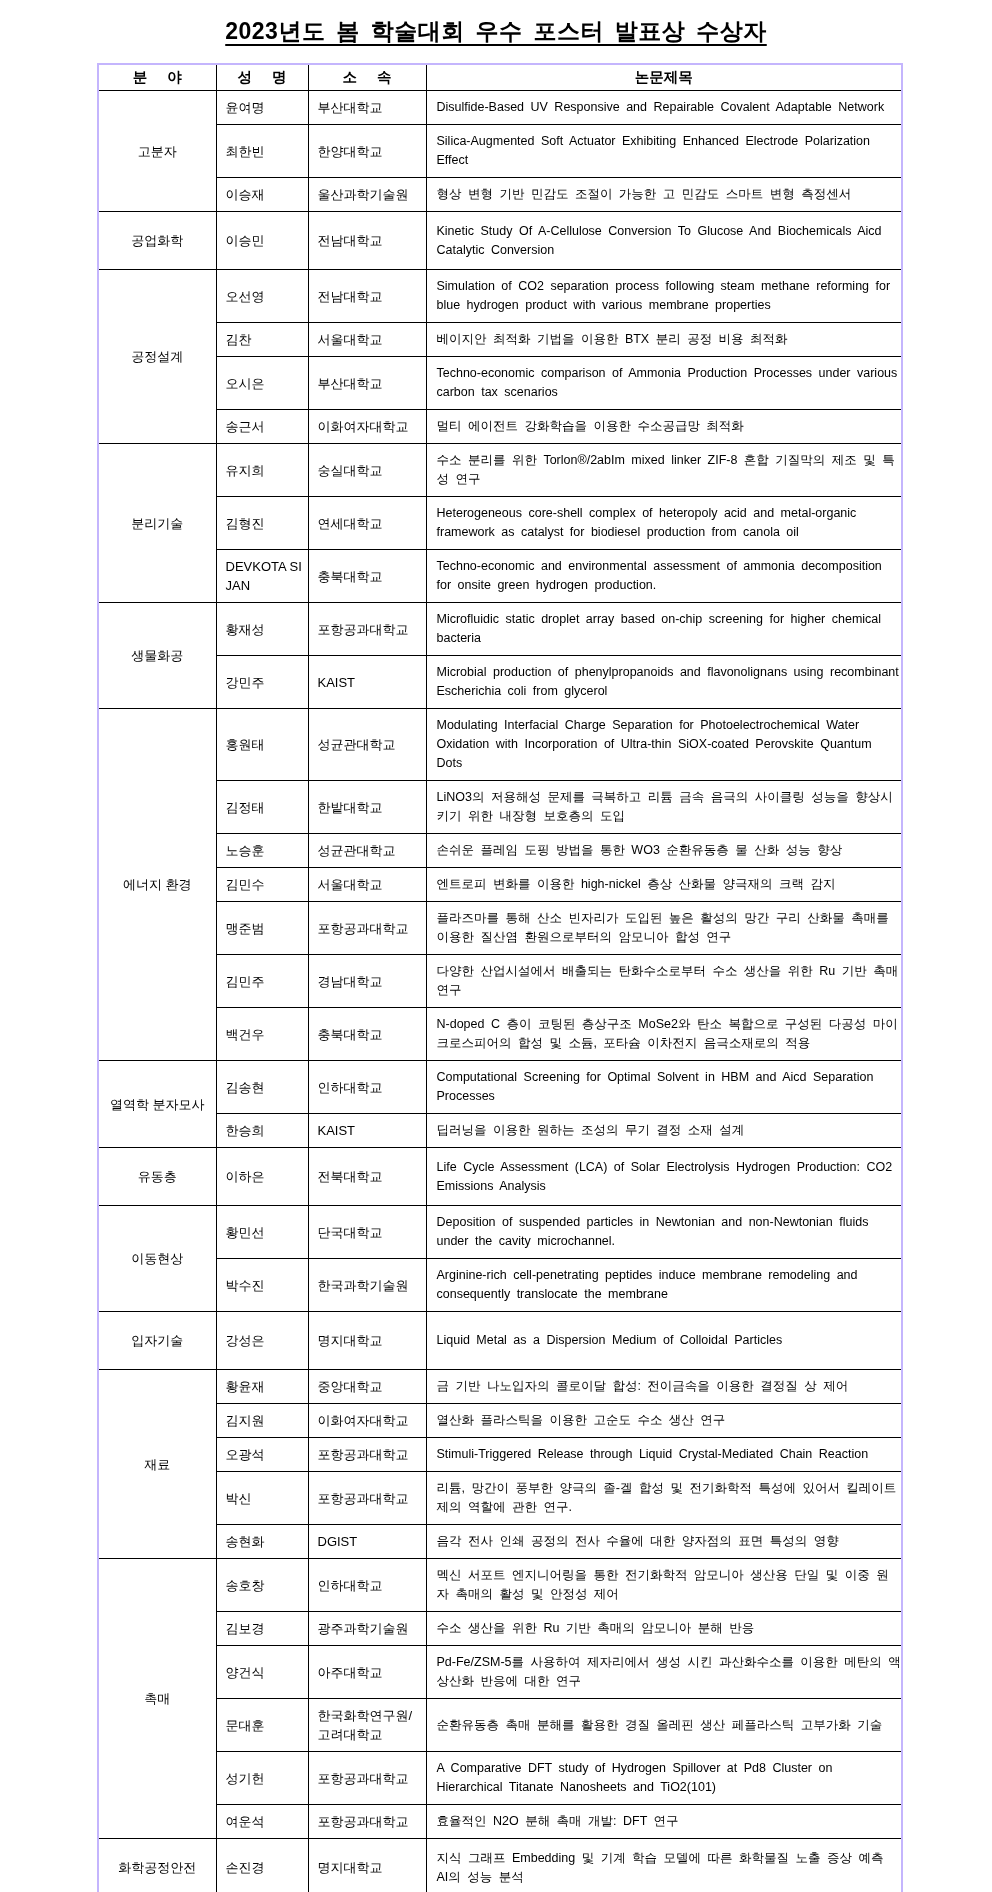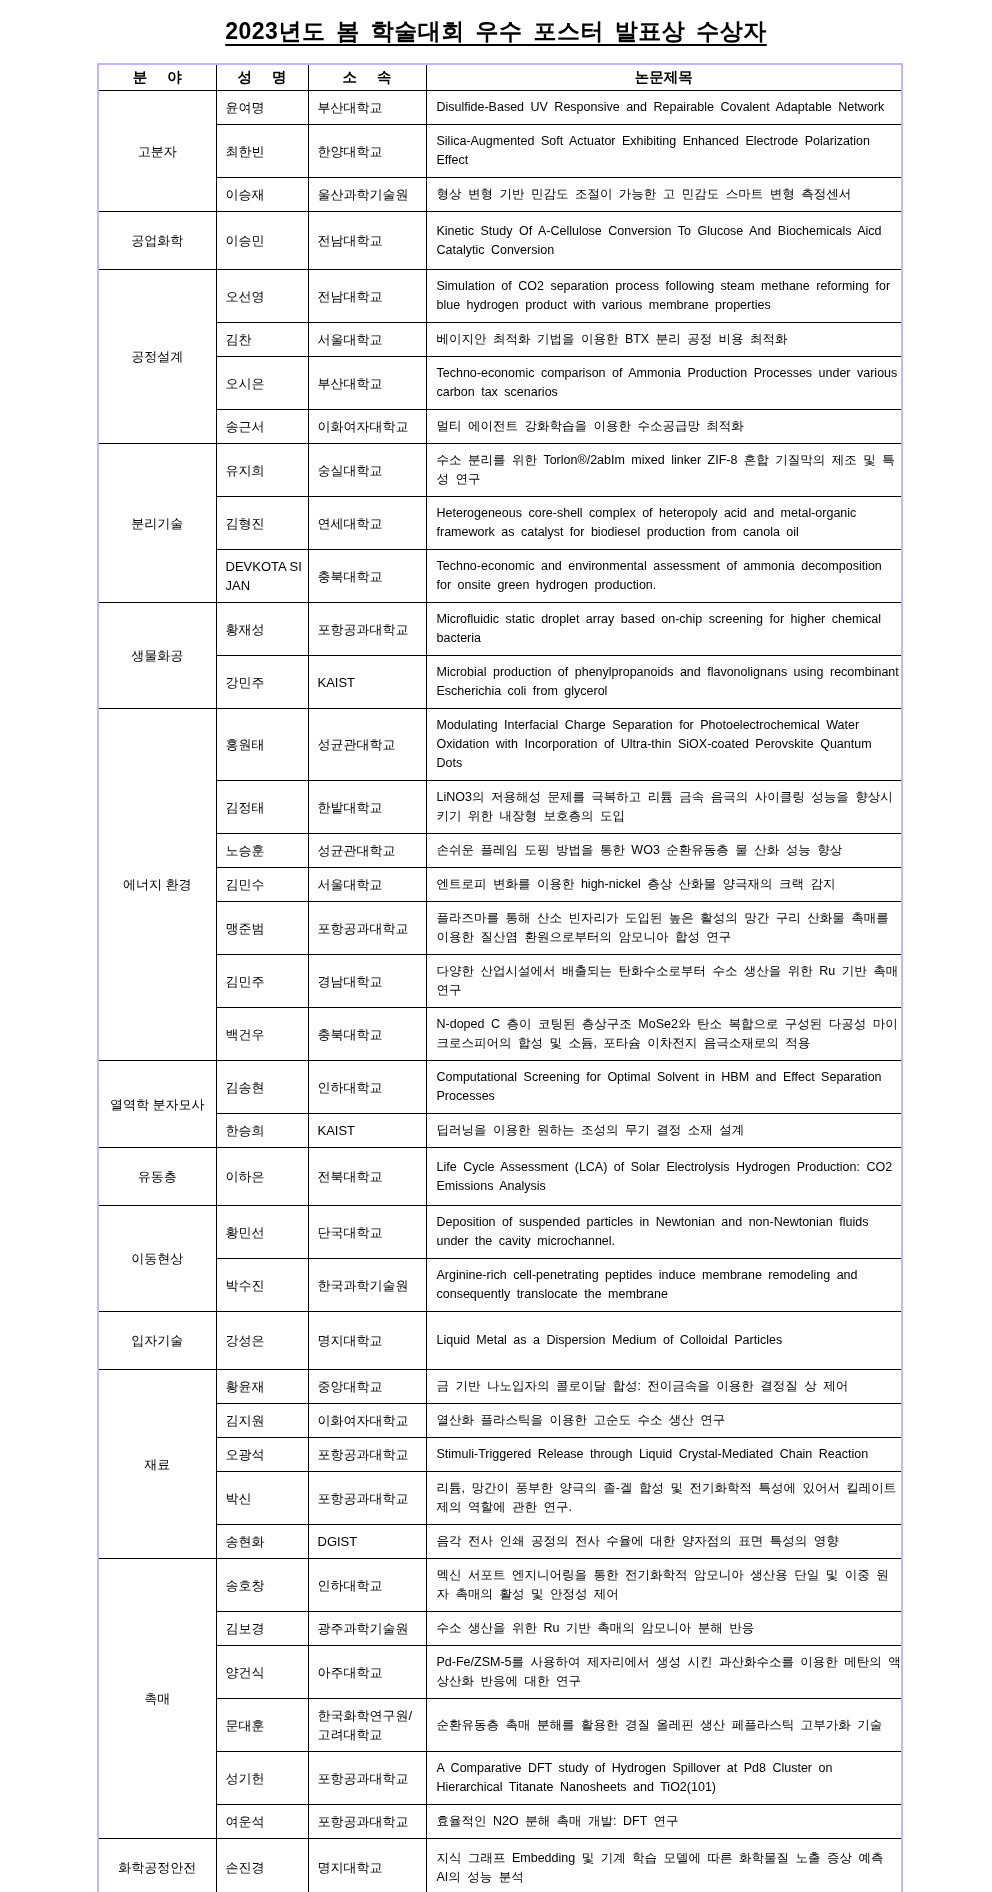--- a/index.html
+++ b/index.html
@@ -198,21 +198,21 @@
         </tr>
         <tr>
           <td class="name-cell">백건우</td>
           <td class="aff-cell">충북대학교</td>
           <td class="title-cell">N-doped C 층이 코팅된 층상구조 MoSe2와 탄소 복합으로 구성된 다공성 마이크로스피어의 합성 및 소듐, 포타슘 이차전지 음극소재로의 적용</td>
         </tr>
         <tr>
           <td class="field-cell" rowspan="2">열역학 분자모사</td>
           <td class="name-cell">김송현</td>
           <td class="aff-cell">인하대학교</td>
-          <td class="title-cell">Computational Screening for Optimal Solvent in HBM and Effect Separation Processes</td>
+          <td class="title-cell">Computational Screening for Optimal Solvent in HBM and Aicd Separation Processes</td>
         </tr>
         <tr>
           <td class="name-cell">한승희</td>
           <td class="aff-cell">KAIST</td>
           <td class="title-cell">딥러닝을 이용한 원하는 조성의 무기 결정 소재 설계</td>
         </tr>
         <tr>
           <td class="field-cell" rowspan="1">유동층</td>
           <td class="name-cell">이하은</td>
           <td class="aff-cell">전북대학교</td>

